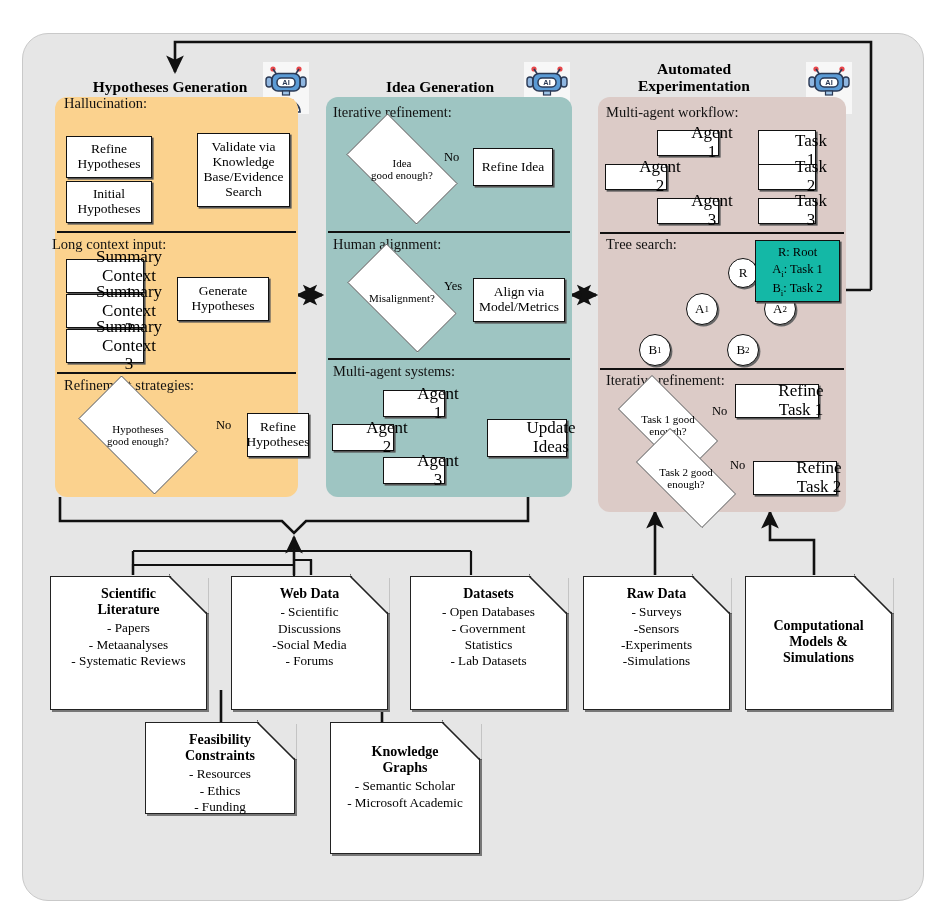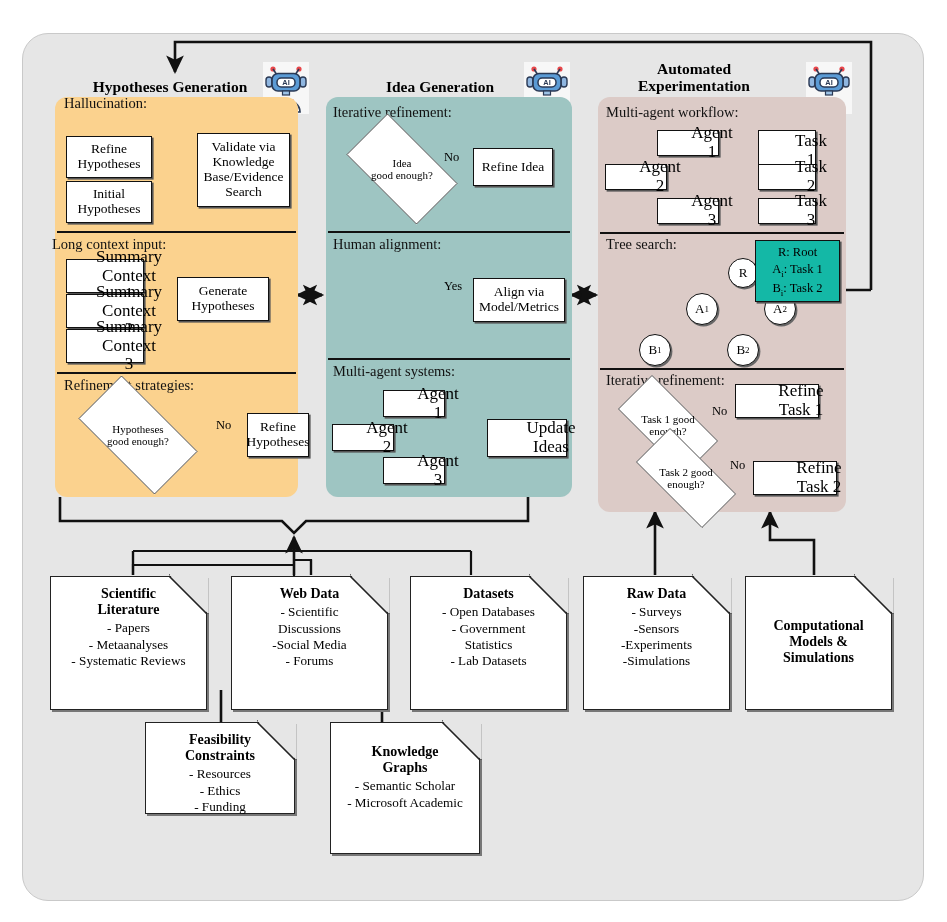--- a/index.html
+++ b/index.html
@@ -297,20 +297,26 @@
     <span>No</span>
   </div>
   <div class="nbox" style="left:473px;top:148px;width:80px;height:38px;">
     <div>Refine Idea</div>
   </div>
   <div class="hrule" style="left:328px;top:231px;width:242px;"></div>
 
   <div class="seclabel" style="left:333px;top:236px;">
     <span>Human alignment:</span>
   </div>
+  <div class="diamond" style="left:332px;top:259px;width:140px;height:78px;">
+    <div class="dshape"></div>
+    <div class="dtxt">
+        <div>Misalignment?</div>
+      </div>
+  </div>
   <div class="edgelbl" style="left:444px;top:279px;">
     <span>Yes</span>
   </div>
   <div class="nbox" style="left:473px;top:278px;width:92px;height:44px;">
     <div>Align via<br>Model/Metrics</div>
   </div>
   <div class="hrule" style="left:328px;top:358px;width:242px;"></div>
 
   <div class="seclabel" style="left:333px;top:363px;">
     <span>Multi-agent systems:</span>

